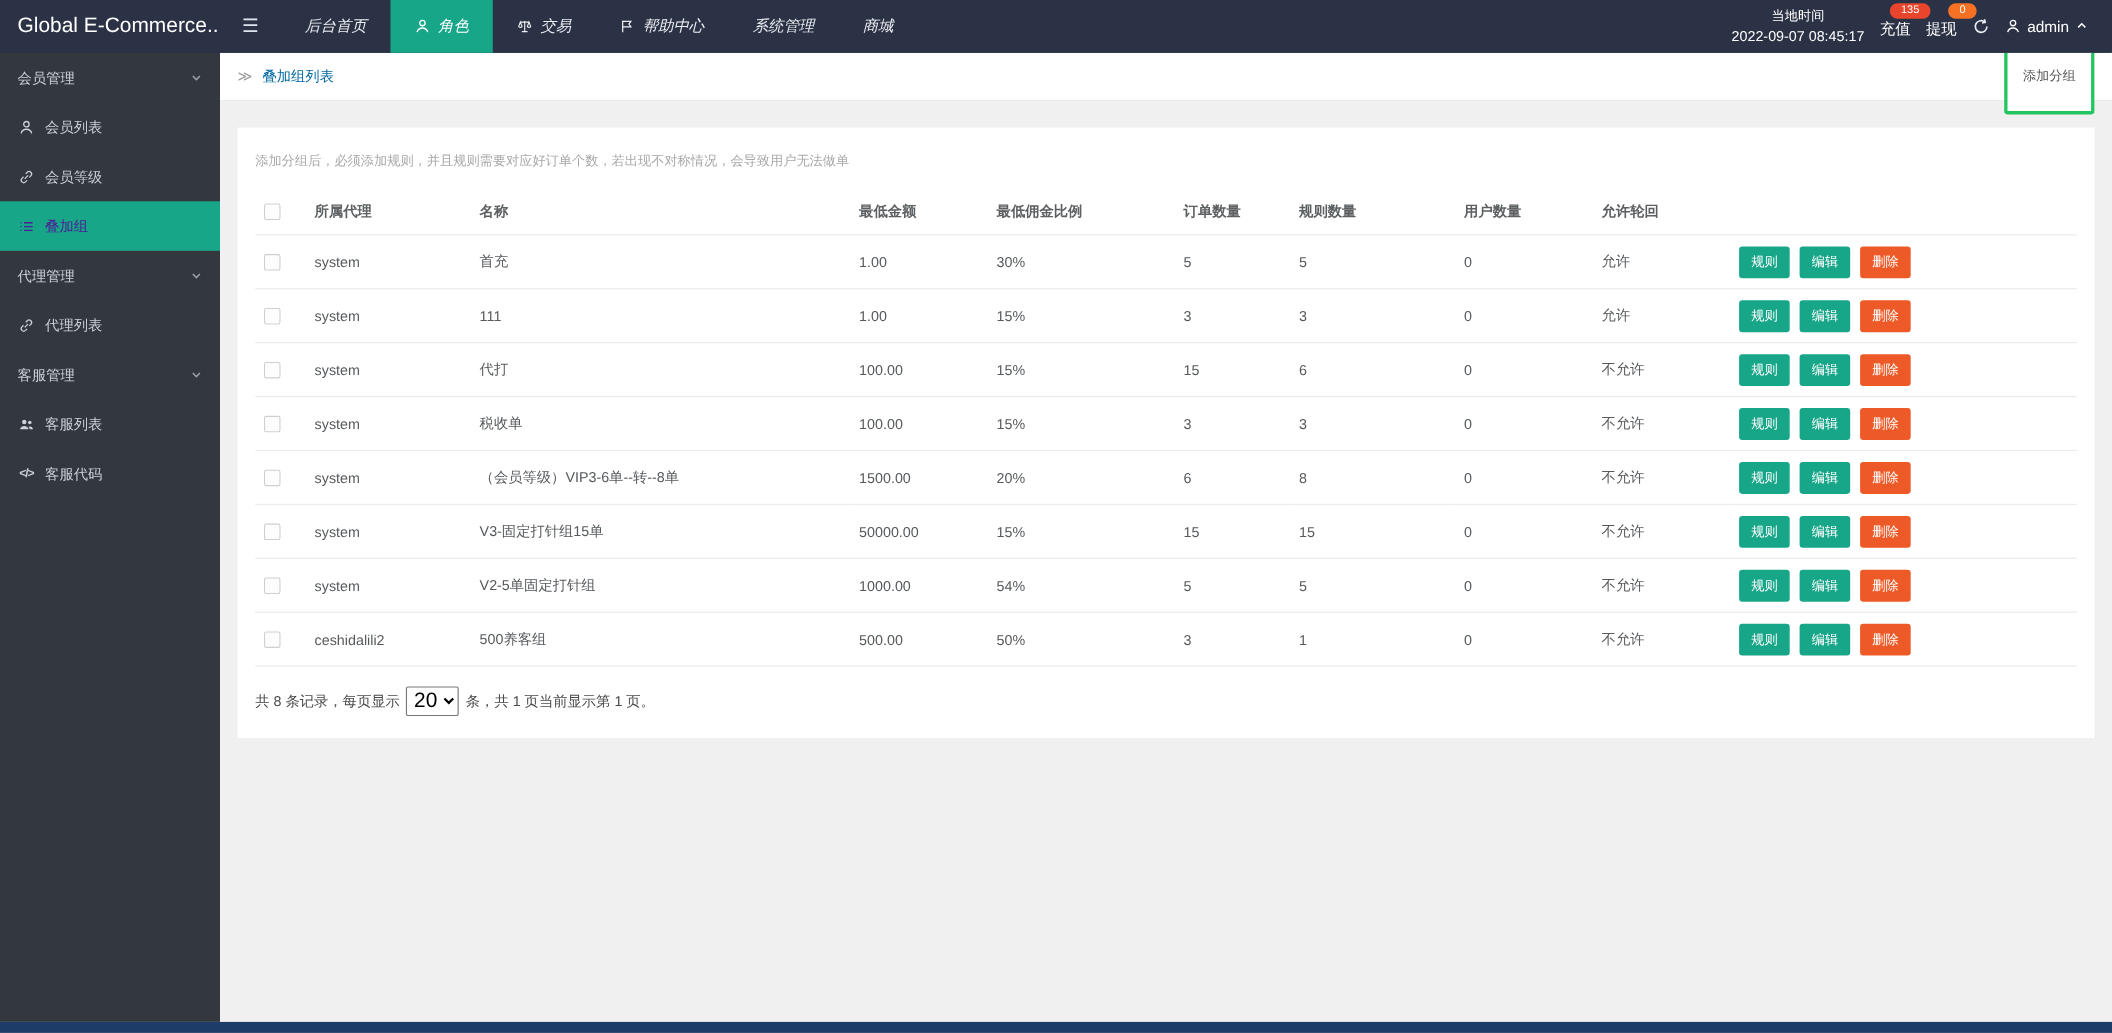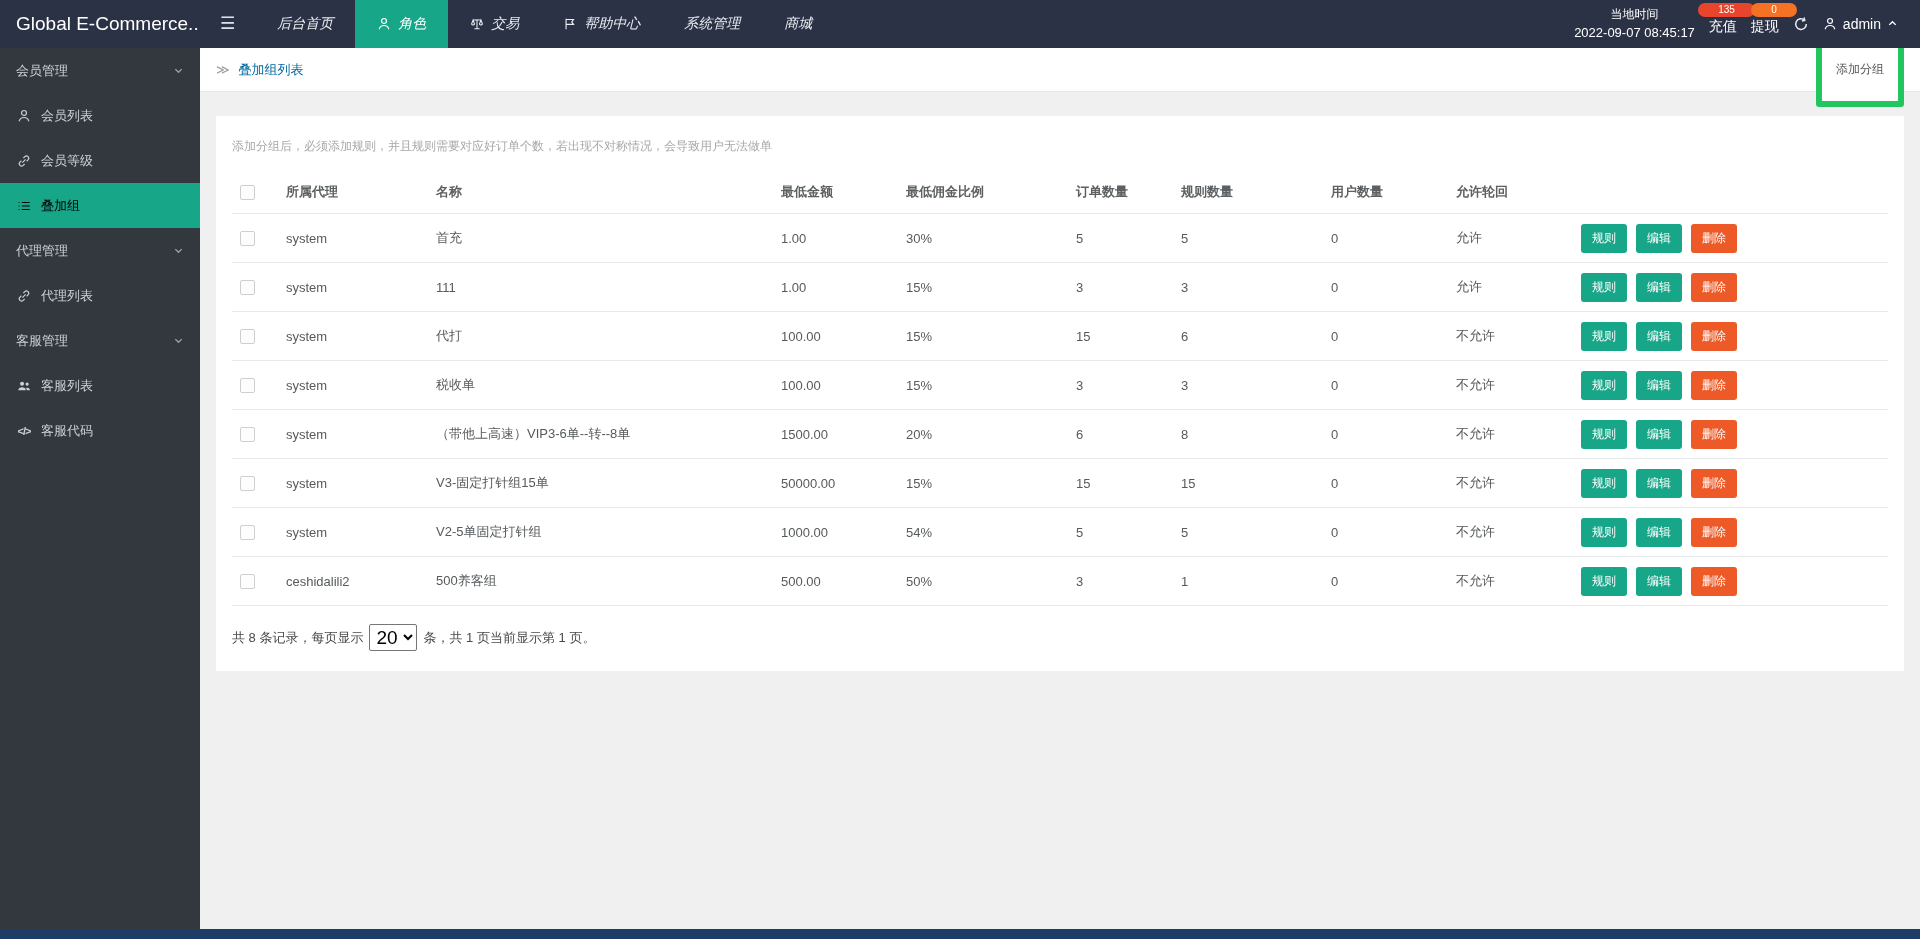--- a/index.html
+++ b/index.html
@@ -26,50 +26,50 @@
     height:48px; display:flex; align-items:center; gap:7px;
     padding:0 22px; font-size:14px; color:#eceef3; cursor:pointer;
   }
   .nav-item.active { background:#18a689; color:#fff; }
   .topbar-right { margin-left:auto; display:flex; align-items:center; gap:14px; padding-right:22px; }
   .time-block { text-align:center; font-size:12px; line-height:1.55; color:#fff; }
   .time-block .tv { font-size:13px; }
   .badge-item { position:relative; font-size:14px; color:#fff; cursor:pointer; padding-top:6px; }
   .badge {
     position:absolute; top:-9px; right:-18px; min-width:16px; text-align:center;
-    color:#fff; font-size:10px; line-height:14px; padding:0 20px; border-radius:9px;
+    color:#fff; font-size:10px; line-height:14px; padding:0 10px; border-radius:9px;
   }
   .refresh-wrap { cursor:pointer; color:#e8ebf1; }
   .refresh-wrap .ic { width:16px; height:16px; }
   .user-menu { display:flex; align-items:center; gap:6px; font-size:14px; cursor:pointer; color:#fff; }
 
   
   .sidebar {
     position:fixed; top:48px; left:0; bottom:10px; width:200px;
     background:#32383e; z-index:10;
   }
   .side-item {
     height:45px; display:flex; align-items:center; gap:9px;
     padding:0 16px; color:#ccd1d9; font-size:13px; cursor:pointer;
   }
   .side-item .chev { margin-left:auto; color:#9aa1ab; }
-  .side-item.active { background:#18a689; color:#000000; }
+  .side-item.active { background:#18a689; color:#4c1d95; }
   .side-item .icon-wrap { display:flex; width:16px; justify-content:center; }
   .code-glyph { font-size:11px; font-weight:bold; letter-spacing:-1px; }
 
   
   .main { position:fixed; top:48px; left:200px; right:0; bottom:10px; background:#f0f0f0; overflow:hidden; }
   .breadcrumb {
     height:44px; background:#fff; border-bottom:1px solid #e7eaec;
     display:flex; align-items:center; padding:0 16px;
   }
   .crumb-icon { color:#9a9a9a; font-size:13px; margin-right:9px; }
   .crumb-title { font-size:13px; color:#0369a1; }
   .add-btn {
-    margin-left:auto; background:#fff; border:6px solid #22c55e; border-radius:3px;
+    margin-left:auto; background:#fff; border:3px solid #22c55e; border-radius:3px;
     padding:23px 14px; font-size:12px; color:#555; cursor:pointer;
     font-family:inherit;
   }
   .card { background:#fff; margin:24px 16px 0; padding:14px 16px 20px; min-height:545px; }
   .hint { font-size:12px; color:#a8a8a8; padding:8px 0 16px; }
 
   table { width:100%; border-collapse:collapse; }
   th {
     font-size:13px; color:#5d6062; text-align:left; font-weight:700;
     padding:12px 8px; border-bottom:1px solid #e7eaec; white-space:nowrap;
@@ -340,21 +340,21 @@
             <td>15%</td>
             <td>3</td>
             <td>3</td>
             <td>0</td>
             <td>不允许</td>
             <td class="actions-cell"><button class="btn btn-teal">规则</button><button class="btn btn-teal">编辑</button><button class="btn btn-orange">删除</button></td>
           </tr>
           <tr>
             <td class="cb-cell"><span class="checkbox"></span></td>
             <td>system</td>
-            <td>（带他上高速）VIP3-6单--转--8单</td>
+            <td>（会员等级）VIP3-6单--转--8单</td>
             <td>1500.00</td>
             <td>20%</td>
             <td>6</td>
             <td>8</td>
             <td>0</td>
             <td>不允许</td>
             <td class="actions-cell"><button class="btn btn-teal">规则</button><button class="btn btn-teal">编辑</button><button class="btn btn-orange">删除</button></td>
           </tr>
           <tr>
             <td class="cb-cell"><span class="checkbox"></span></td>

